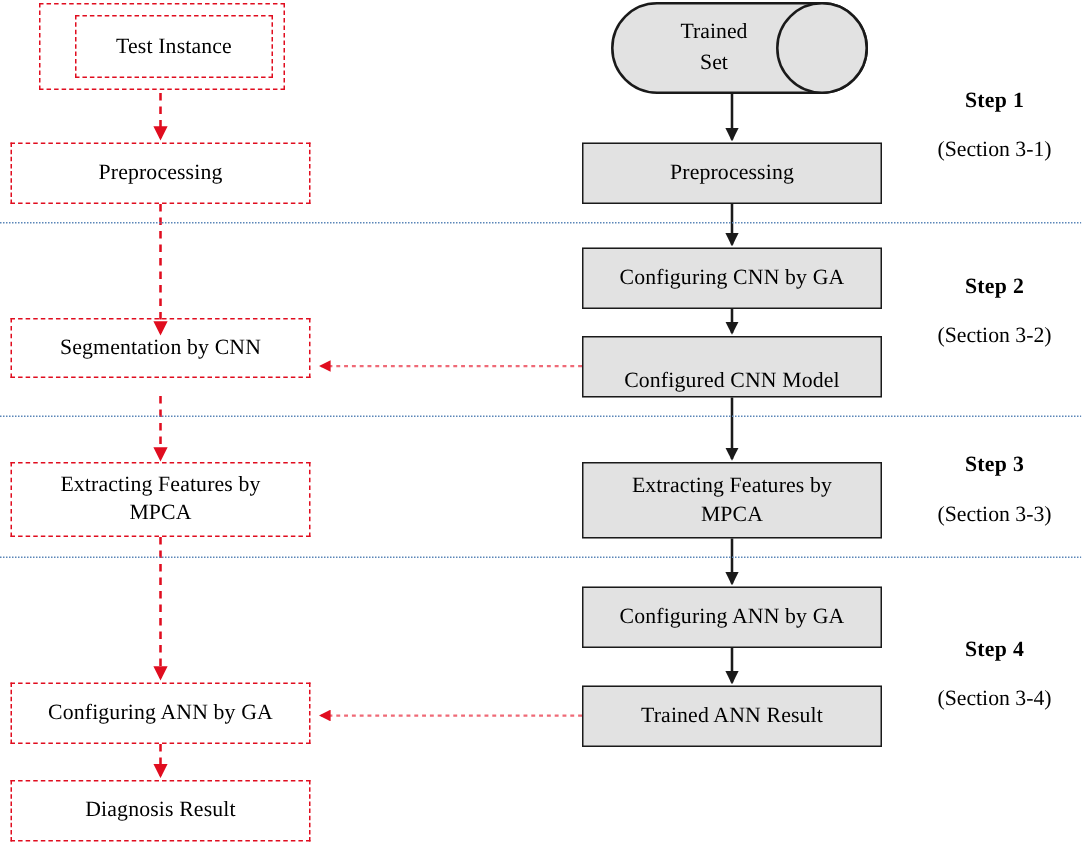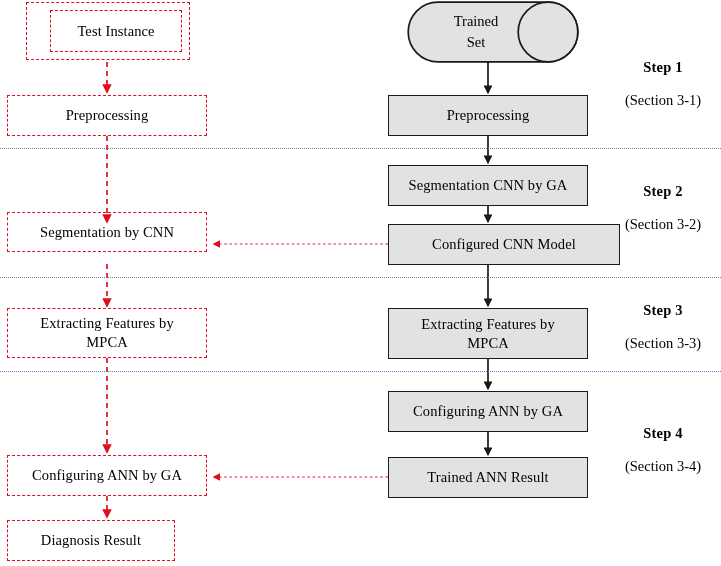--- a/index.html
+++ b/index.html
@@ -168,42 +168,42 @@
 
   <div class="node dashed" style="left:7px; top:308px; width:200px; height:50px;">
     <span class="node-label">Extracting Features by
 MPCA</span>
   </div>
 
   <div class="node dashed" style="left:7px; top:455px; width:200px; height:41px;">
     <span class="node-label">Configuring ANN by GA</span>
   </div>
 
-  <div class="node dashed" style="left:7px; top:520px; width:168px; height:41px;">
+  <div class="node dashed" style="left:7px; top:520px; width:200px; height:41px;">
     <span class="node-label">Diagnosis Result</span>
   </div>
 
   <div class="cylinder" style="left:407px; top:1px; width:172px; height:62px;">
     <svg width="172" height="62" viewBox="0 0 172 62" style="position:absolute;left:0;top:0;overflow:visible;">
       <path d="M 31 1.2 L 141 1.2 A 29.8 29.8 0 0 1 141 60.8 L 31 60.8 A 29.8 29.8 0 0 1 31 1.2 Z" fill="#e2e2e2" stroke="#1a1a1a" stroke-width="1.7"></path>
       <circle cx="141" cy="31" r="29.8" fill="#e2e2e2" stroke="#1a1a1a" stroke-width="1.7"></circle>
     </svg>
     <div class="cyl-label">Trained
 Set</div>
   </div>
 
   <div class="node solid" style="left:388px; top:95px; width:200px; height:41px;">
     <span class="node-label">Preprocessing</span>
   </div>
 
   <div class="node solid" style="left:388px; top:165px; width:200px; height:41px;">
-    <span class="node-label">Segmentation CNN by GA</span>
-  </div>
-
-  <div class="node solid" style="left:388px; top:224px; width:232px; height:41px;">
+    <span class="node-label">Configuring CNN by GA</span>
+  </div>
+
+  <div class="node solid" style="left:388px; top:224px; width:200px; height:41px;align-items:flex-end;">
     <span class="node-label">Configured CNN Model</span>
   </div>
 
   <div class="node solid" style="left:388px; top:308px; width:200px; height:51px;">
     <span class="node-label">Extracting Features by
 MPCA</span>
   </div>
 
   <div class="node solid" style="left:388px; top:391px; width:200px; height:41px;">
     <span class="node-label">Configuring ANN by GA</span>

